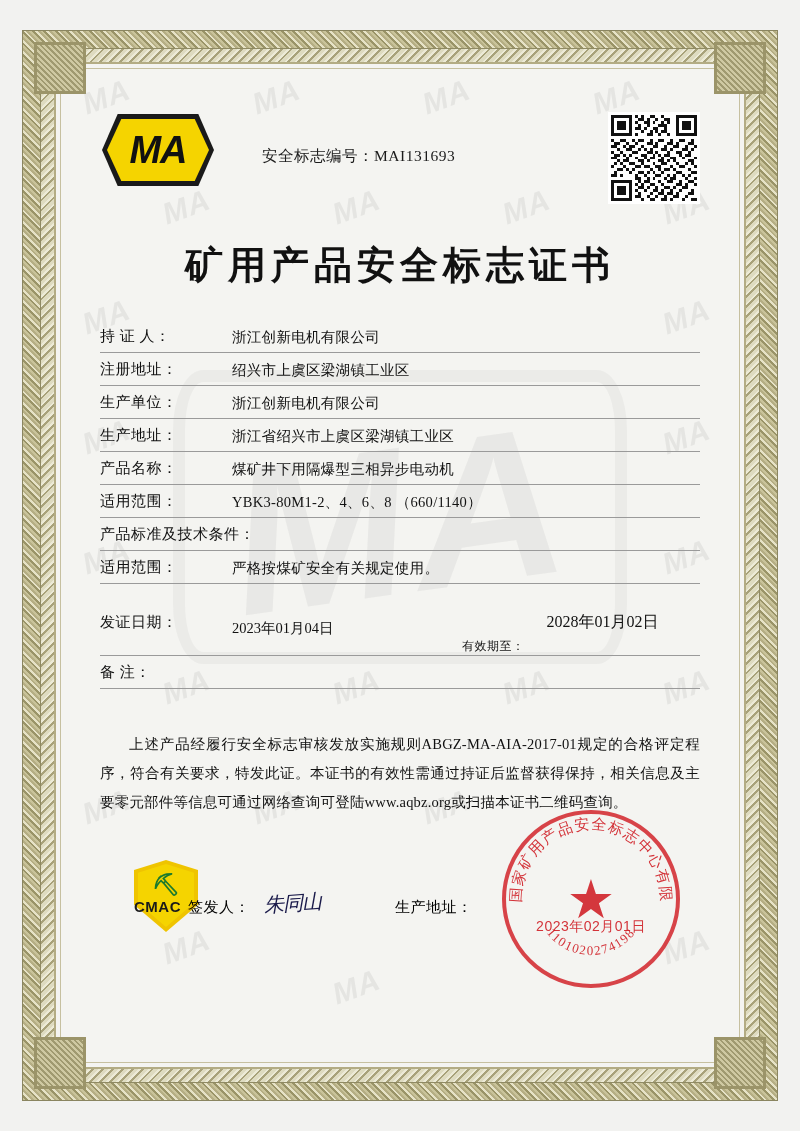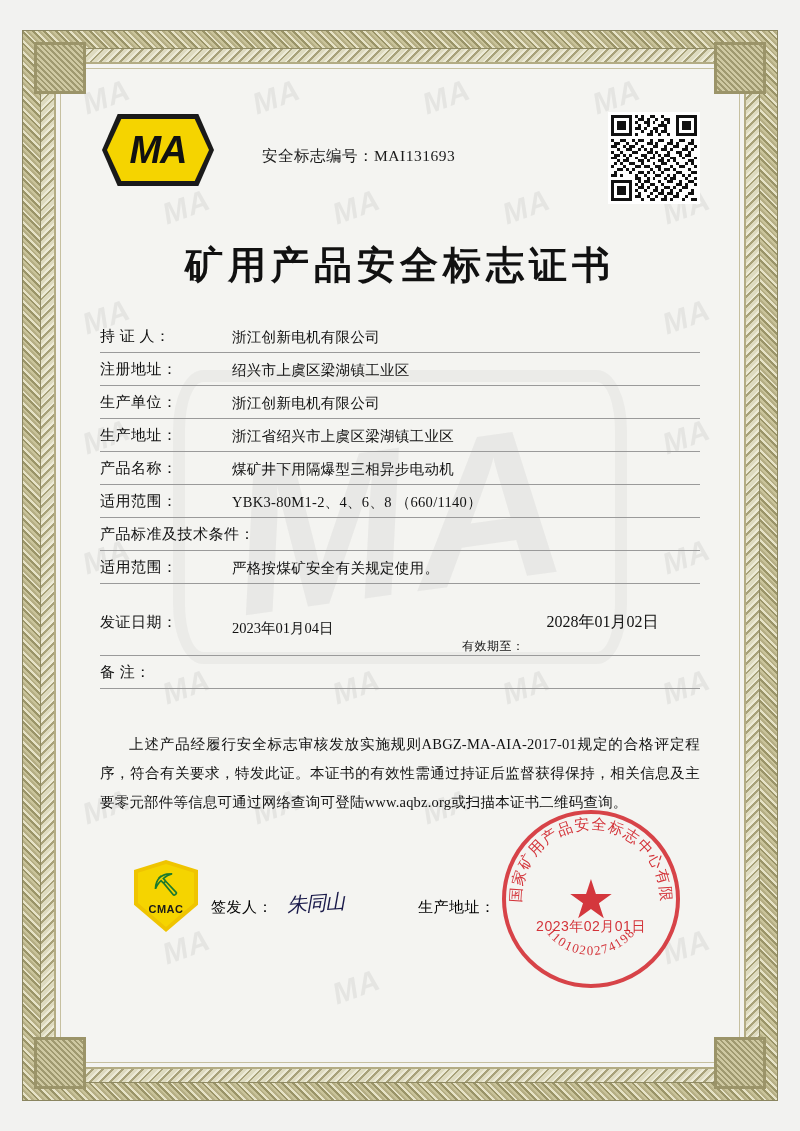--- a/index.html
+++ b/index.html
@@ -317,39 +317,39 @@
     text-align: center;
     font-size: 22px;
     color: #1a7a2e;
     font-weight: bold;
     line-height: 1;
   }
   .cmac .cmac-text {
     position: absolute;
     left: 0; right: 0;
     bottom: 17px;
-    text-align: center;
-    font-size: 11px;
+    text-align: left;
+    font-size: 15px;
     font-weight: bold;
     color: #1a1a1a;
     letter-spacing: 0.5px;
     margin-top: 12px;
   }
 
   
   .signrow {
     position: absolute;
     left: 38px; right: 38px;
     top: 820px;
     display: flex;
     align-items: flex-end;
     font-family: "Liberation Serif", serif;
     font-size: 15px;
   }
-  .signrow .sig-label { margin-left: 111px; letter-spacing: 0.5px; }
+  .signrow .sig-label { margin-left: 88px; letter-spacing: 0.5px; }
   .signrow .sig-name {
     margin-left: 14px;
     font-family: "Liberation Serif", serif;
     font-size: 20px;
     font-style: italic;
     color: #1a1a4a;
     transform: rotate(-4deg);
     letter-spacing: -1px;
   }
   .signrow .dept-label { margin-left: 74px; letter-spacing: 0.5px; }

